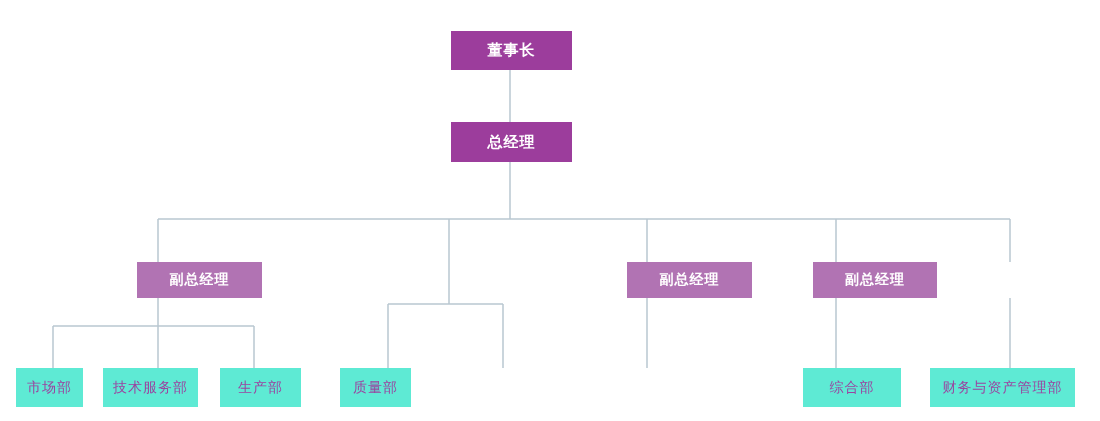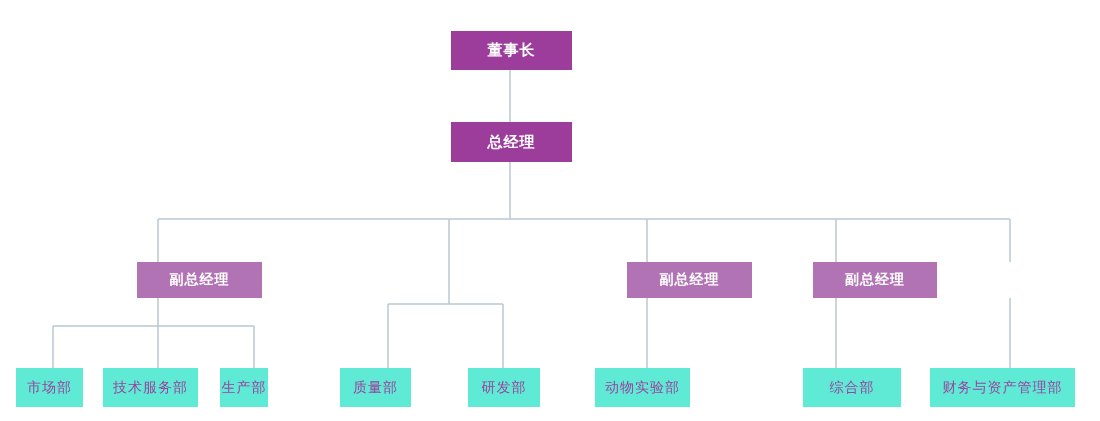--- a/index.html
+++ b/index.html
@@ -85,25 +85,23 @@
 
   <div class="node mgr" style="left:587px; top:262px; width:125px; height:36px">副总经理</div>
 
   <div class="node mgr" style="left:773px; top:262px; width:124px; height:36px">副总经理</div>
 
 
   <div class="node dept" style="left:16px;  top:368px; width:67px;  height:39px">市场部</div>
 
   <div class="node dept" style="left:103px; top:368px; width:95px;  height:39px">技术服务部</div>
 
-  <div class="node dept" style="left:220px; top:368px; width:48px;  height:39px">生产部</div>
+  <div class="node dept" style="left:220px; top:368px; width:81px;  height:39px">生产部</div>
 
   <div class="node dept" style="left:340px; top:368px; width:71px;  height:39px">质量部</div>
 
-  <div class="node dept" style="left:468px; top:368px; width:72px;  height:39px">研发部</div>
 
-  <div class="node dept" style="left:595px; top:368px; width:95px;  height:39px">动物实验部</div>
 
   <div class="node dept" style="left:803px; top:368px; width:98px;  height:39px">综合部</div>
 
   <div class="node dept" style="left:930px; top:368px; width:145px; height:39px">财务与资产管理部</div>
 
 </div>
 
 </body></html>

